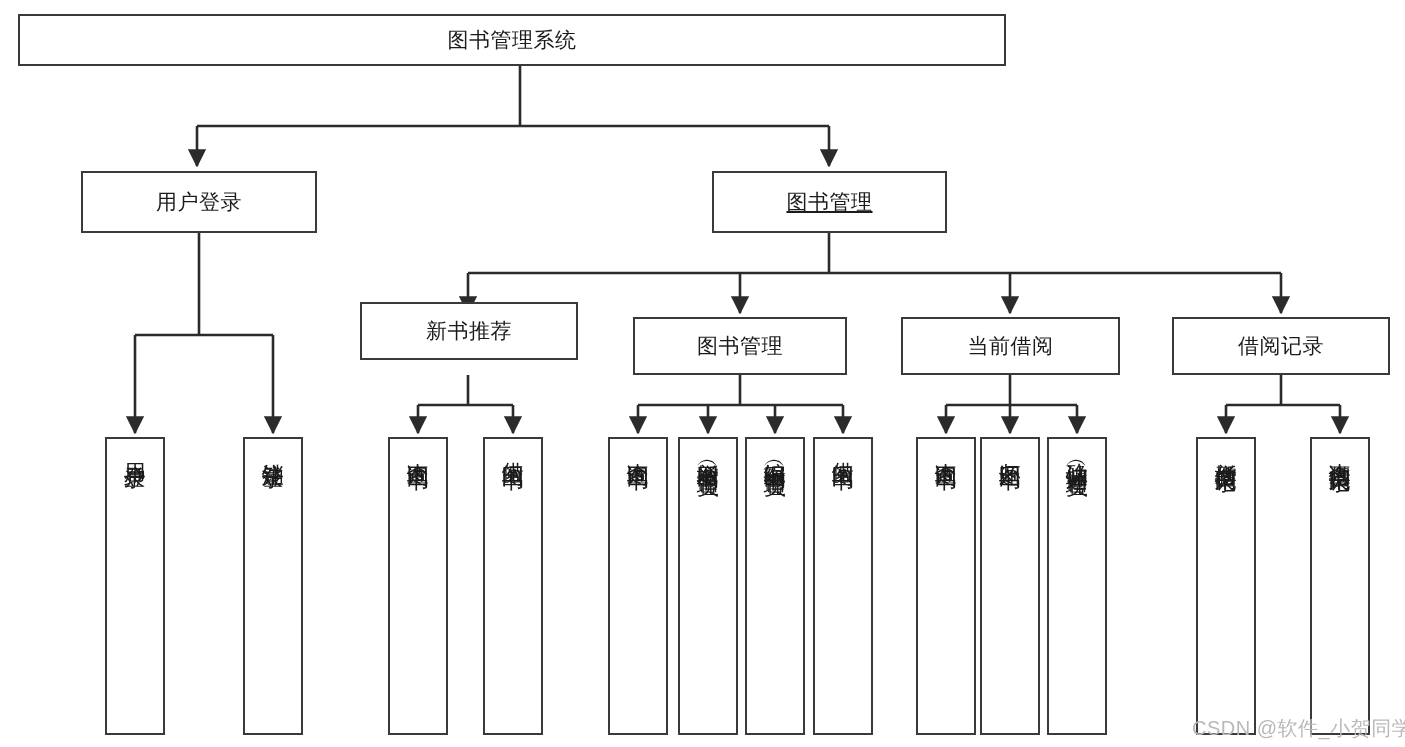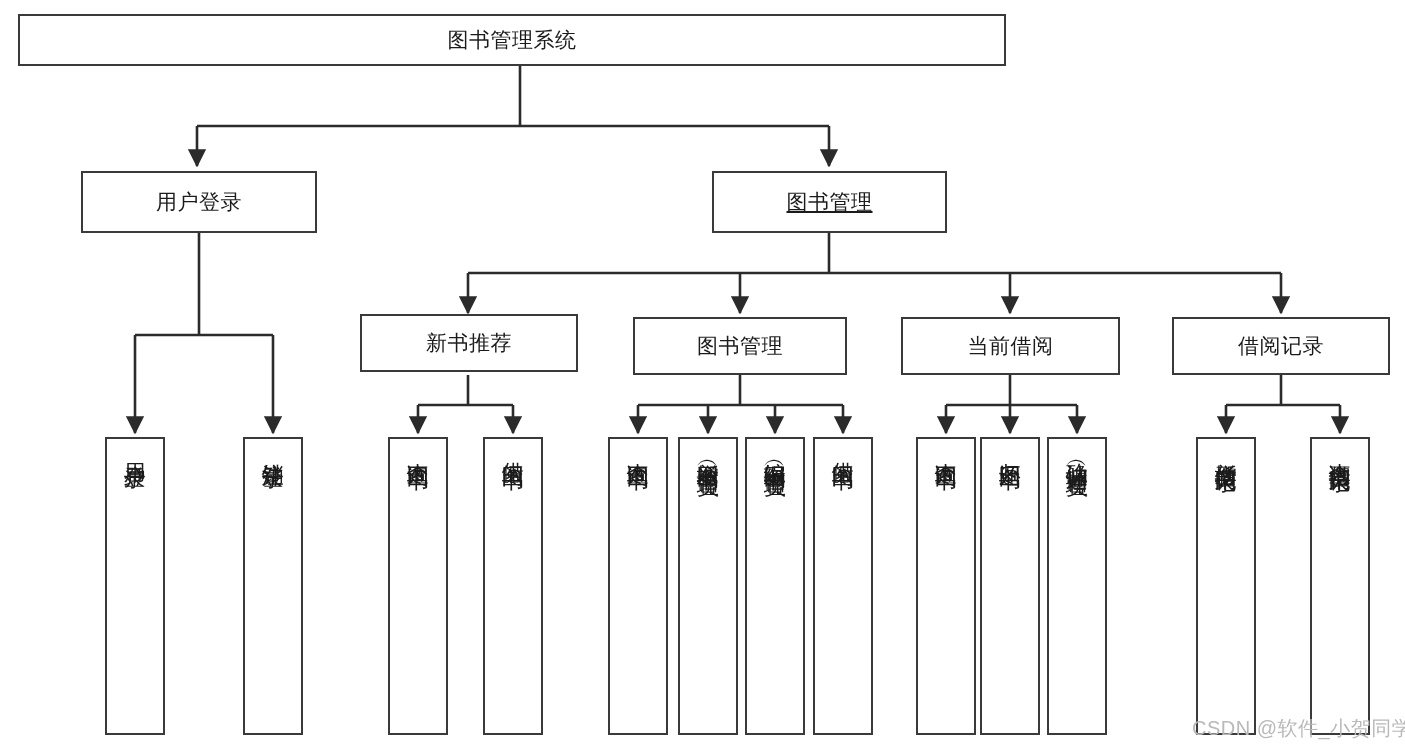--- a/index.html
+++ b/index.html
@@ -122,21 +122,21 @@
     <span class="lbl">图书管理系统</span>
   </div>
 
   <div class="node horiz" style="left:81px; top:171px; width:236px; height:62px;">
     <span class="lbl">用户登录</span>
   </div>
   <div class="node horiz" style="left:712px; top:171px; width:235px; height:62px;text-decoration:underline;">
     <span class="lbl">图书管理</span>
   </div>
 
-  <div class="node horiz" style="left:360px; top:314px; width:218px; height:58px;text-align:center;">
+  <div class="node horiz" style="left:360px; top:302px; width:218px; height:58px;text-align:center;">
     <span class="lbl">新书推荐</span>
   </div>
   <div class="node horiz" style="left:633px; top:317px; width:214px; height:58px;">
     <span class="lbl">图书管理</span>
   </div>
   <div class="node horiz" style="left:901px; top:317px; width:219px; height:58px;">
     <span class="lbl">当前借阅</span>
   </div>
   <div class="node horiz" style="left:1172px; top:317px; width:218px; height:58px;">
     <span class="lbl">借阅记录</span>

